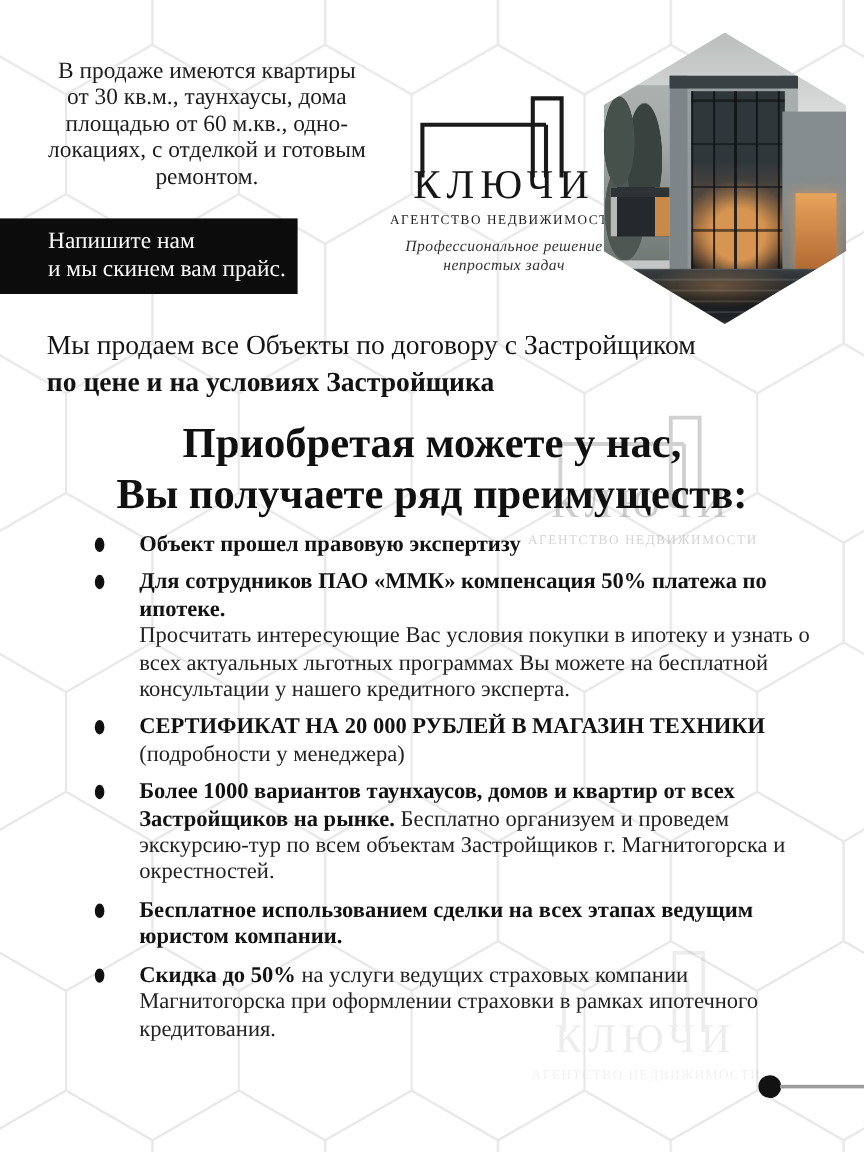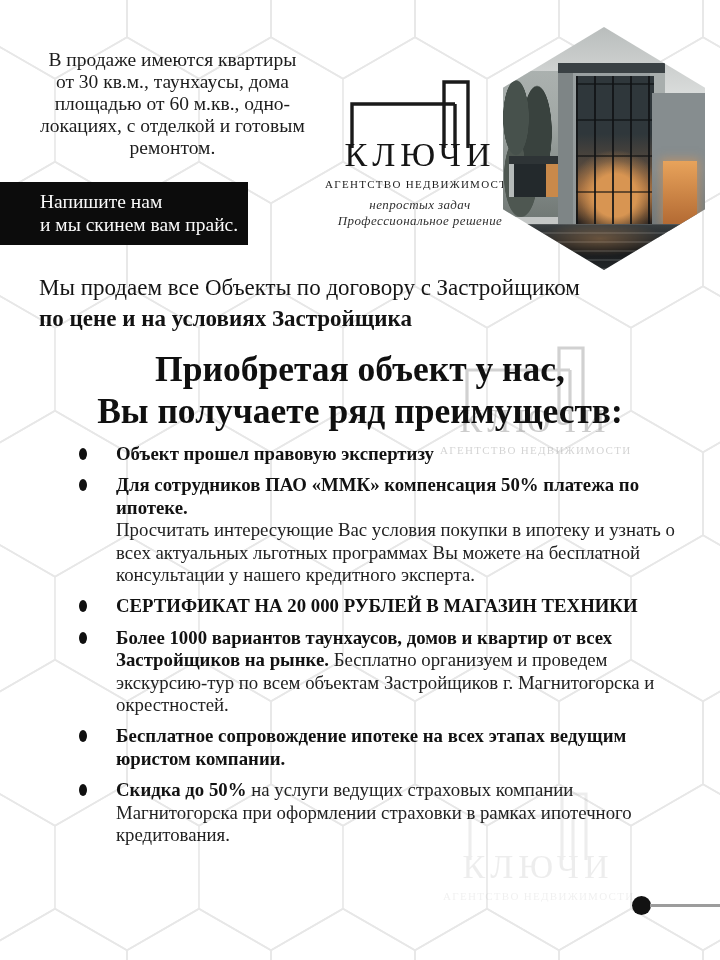--- a/index.html
+++ b/index.html
@@ -132,22 +132,22 @@
     <svg class="logo-mark" width="190" height="72" viewBox="0 0 190 72" aria-hidden="true">
       <g fill="none" stroke="#1a1a1a" stroke-width="3.4">
         <path d="M27,70 L27,26 L130,26"></path>
         <path d="M119,70 L119,4 L143,4 L143,70"></path>
         <path d="M130,26 L130,70"></path>
       </g>
     </svg>
     <div class="logo-name">КЛЮЧИ</div>
     <div class="logo-sub">АГЕНТСТВО НЕДВИЖИМОСТИ</div>
     <div class="logo-script">
+      <div>Профессиональное решение</div>
       <div>непростых задач</div>
-      <div>Профессиональное решение</div>
     </div>
   </div>
 
   <div class="house">
     <div class="h-trees"></div>
     <div class="h-wing"></div>
     <div class="h-main"></div>
     <div class="h-glass"></div>
     <div class="h-right"></div>
     <div class="h-window"></div>
@@ -165,47 +165,48 @@
         <path d="M27,70 L27,26 L130,26"></path>
         <path d="M119,70 L119,4 L143,4 L143,70"></path>
         <path d="M130,26 L130,70"></path>
       </g>
     </svg>
     <div class="logo-name">КЛЮЧИ</div>
     <div class="logo-sub">АГЕНТСТВО НЕДВИЖИМОСТИ</div>
   </div>
 
   <div class="heading">
-    <div>Приобретая объект у нас,</div>
+    <div>Приобретая можете у нас,</div>
     <div>Вы получаете ряд преимуществ:</div>
   </div>
 
   <ul class="benefits">
     <li>
       <span class="marker"></span>
       <b>Объект прошел правовую экспертизу</b>
       <span class="reg"></span>
     </li>
     <li class="b-block">
       <span class="marker"></span>
       <b>Для сотрудников ПАО «ММК» компенсация 50% платежа по ипотеке.</b>
       <span class="reg">Просчитать интересующие Вас условия покупки в ипотеку и узнать о всех актуальных льготных программах Вы можете на бесплатной консультации у нашего кредитного эксперта.</span>
     </li>
     <li class="b-block">
       <span class="marker"></span>
       <b>СЕРТИФИКАТ НА 20 000 РУБЛЕЙ В МАГАЗИН ТЕХНИКИ</b>
+      <span class="reg">(подробности у менеджера)</span>
     </li>
     <li>
       <span class="marker"></span>
       <b>Более 1000 вариантов таунхаусов, домов и квартир от всех Застройщиков на рынке.</b>
       <span class="reg">Бесплатно организуем и проведем экскурсию-тур по всем объектам Застройщиков г. Магнитогорска и окрестностей.</span>
     </li>
     <li>
       <span class="marker"></span>
-      <b>Бесплатное сопровождение ипотеке на всех этапах ведущим юристом компании.</b>
+      <b>Бесплатное использованием сделки на всех этапах ведущим юристом компании.</b>
       <span class="reg"></span>
     </li>
     <li>
       <span class="marker"></span>
       <b>Скидка до 50%</b>
       <span class="reg">на услуги ведущих страховых компании Магнитогорска при оформлении страховки в рамках ипотечного кредитования.</span>
     </li>
   </ul>
 
   <div class="ghost ghost-bottom">

